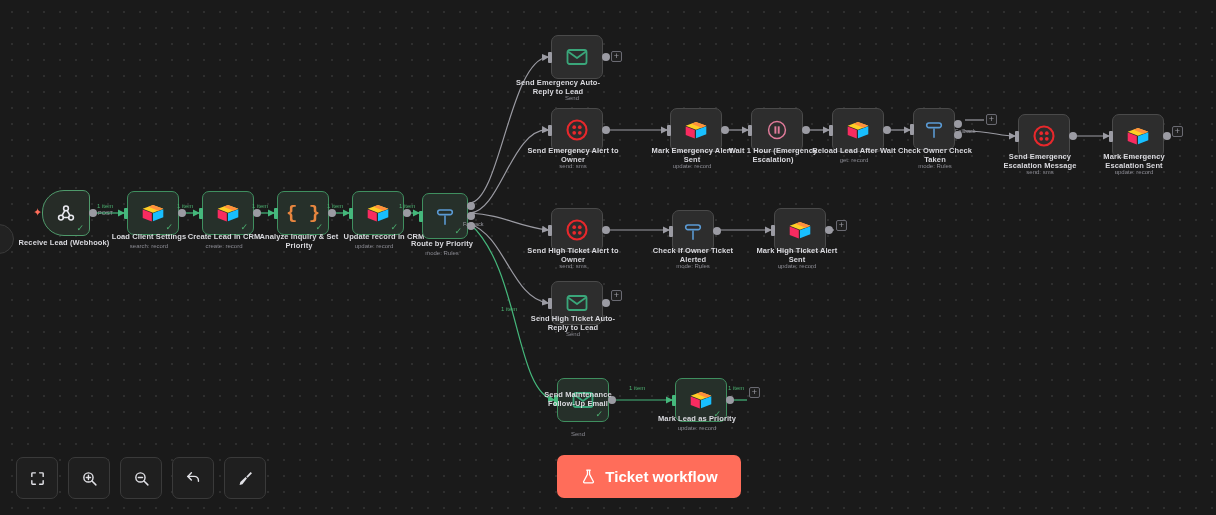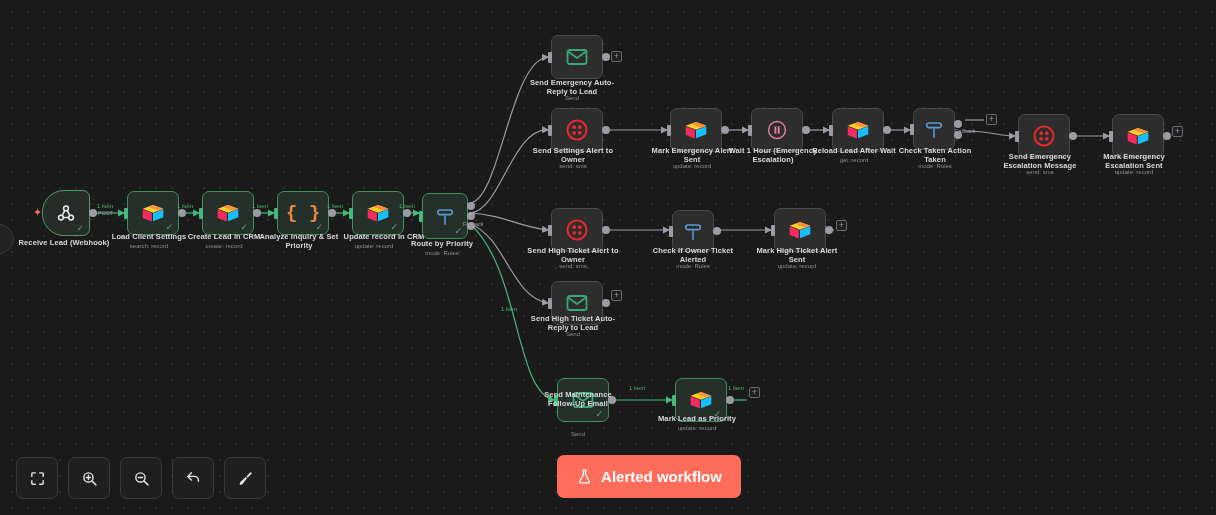--- a/index.html
+++ b/index.html
@@ -268,35 +268,35 @@
       <div class="node-label" style="left: 390px; top: 239px; width: 104px;">Route by Priority</div>
       <div class="node-sub" style="left: 390px; top: 250px; width: 104px;">mode: Rules</div>
       <div class="node" style="left: 551px; top: 35px; width: 52px; height: 44px;">
         <svg width="24" height="24" viewBox="0 0 24 24" fill="none" stroke="#3aa67a" stroke-width="1.8" stroke-linejoin="round">
               <rect x="2.5" y="5" width="19" height="14" rx="2"></rect>
           <path d="M3 6.5l9 6.5 9-6.5"></path>
         </svg>
       </div>
       <div class="port in" style="left: 548px; top: 52px;"></div>
       <div class="port" style="left: 602px; top: 53px;"></div>
-      <div class="node-label" style="left: 510px; top: 78px; width: 124px; text-align: center;">Send Emergency Auto-
+      <div class="node-label" style="left: 496px; top: 78px; width: 124px; text-align: center;">Send Emergency Auto-
 Reply to Lead</div>
       <div class="node-sub" style="left: 510px; top: 95px; width: 124px;">Send</div>
       <div class="node" style="left: 551px; top: 108px; width: 52px; height: 44px;">
         <svg width="24" height="24" viewBox="0 0 24 24">
               <circle cx="12" cy="12" r="9.5" fill="none" stroke="#e8282c" stroke-width="2.1"></circle>
               <circle cx="9.2" cy="9.2" r="1.85" fill="#e8282c"></circle>
           <circle cx="14.8" cy="9.2" r="1.85" fill="#e8282c"></circle>
               <circle cx="9.2" cy="14.8" r="1.85" fill="#e8282c"></circle>
           <circle cx="14.8" cy="14.8" r="1.85" fill="#e8282c"></circle>
         </svg>
       </div>
       <div class="port in" style="left: 548px; top: 125px;"></div>
       <div class="port" style="left: 602px; top: 126px;"></div>
-      <div class="node-label" style="left: 507px; top: 146px; width: 132px;">Send Settings Alert to
+      <div class="node-label" style="left: 507px; top: 146px; width: 132px;">Send Emergency Alert to
 Owner</div>
       <div class="node-sub" style="left: 507px; top: 163px; width: 132px;">send: sms</div>
       <div class="node" style="left: 670px; top: 108px; width: 52px; height: 44px;">
         <svg width="24" height="21" viewBox="0 0 28 24">
               <path d="M14 2 L26 6.6 L14 11.2 L2 6.6 Z" fill="#ffcf25"></path>
               <path d="M14 11.6 L26 7 L26 16.4 L14 21 Z" fill="#18bfff"></path>
               <path d="M2 7.4 L12.6 11.5 L12.6 21.4 L2 17.2 Z" fill="#f82b60"></path>
               <path d="M14 2 L8.6 4.1 L20.4 8.7 L26 6.6 Z" fill="#ff8f3e"></path>
         </svg>
       </div>
@@ -330,21 +330,21 @@
       <div class="node-sub" style="left: 796px; top: 157px; width: 116px;">get: record</div>
       <div class="node" style="left: 913px; top: 108px; width: 42px; height: 42px;">
         <svg width="22" height="22" viewBox="0 0 24 24" fill="none" stroke="#5b9bd5" stroke-width="1.7" stroke-linecap="round" stroke-linejoin="round">
               <path d="M12 12v9"></path>
           <path d="M6.5 5.5h11a2.5 2.5 0 012.5 2.5 2.5 2.5 0 01-2.5 2.5h-11A2.5 2.5 0 014 8a2.5 2.5 0 012.5-2.5z"></path>
         </svg>
       </div>
       <div class="port in" style="left: 910px; top: 124px;"></div>
       <div class="port" style="left: 954px; top: 120px;"></div>
       <div class="port" style="left: 954px; top: 131px;"></div>
-      <div class="node-label" style="left: 876px; top: 146px; width: 118px;">Check Taken Action
+      <div class="node-label" style="left: 876px; top: 146px; width: 118px;">Check Owner Check
 Taken</div>
       <div class="node-sub" style="left: 876px; top: 163px; width: 118px;">mode: Rules</div>
       <div class="node" style="left: 1018px; top: 114px; width: 52px; height: 44px;">
         <svg width="24" height="24" viewBox="0 0 24 24">
               <circle cx="12" cy="12" r="9.5" fill="none" stroke="#e8282c" stroke-width="2.1"></circle>
               <circle cx="9.2" cy="9.2" r="1.85" fill="#e8282c"></circle>
           <circle cx="14.8" cy="9.2" r="1.85" fill="#e8282c"></circle>
               <circle cx="9.2" cy="14.8" r="1.85" fill="#e8282c"></circle>
           <circle cx="14.8" cy="14.8" r="1.85" fill="#e8282c"></circle>
         </svg>
@@ -490,16 +490,16 @@
         <path d="M19.3 2.9l1.8 1.8-6.1 6.1-1.8-1.8z"></path>
         <path d="M12.2 9.9l1.9 1.9-6.4 8.2-4.1 1.1 1.1-4.1z"></path>
       </svg>
     </div>
   </div>
 
   <button id="execute-btn">
     <svg width="17" height="17" viewBox="0 0 24 24" fill="none" stroke="#ffffff" stroke-width="1.8" stroke-linecap="round" stroke-linejoin="round">
       <path d="M9.5 3h5M10.5 3v6L5 19.5A1.5 1.5 0 006.3 21h11.4a1.5 1.5 0 001.3-1.5L13.5 9V3"></path>
     </svg>
-    <span>Alerted workflow</span>
+    <span>Ticket workflow</span>
   </button>
 
 </div>
 
 </body></html>

